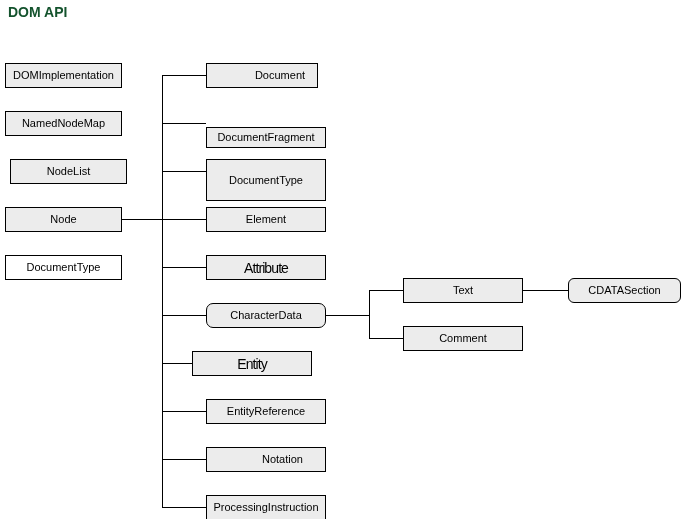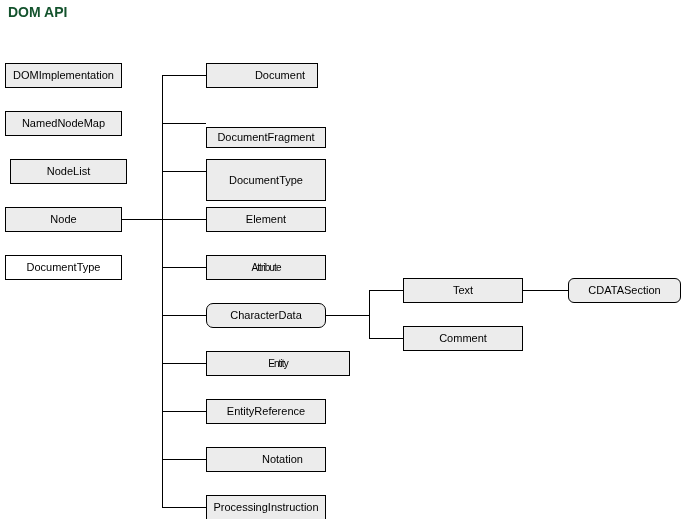--- a/index.html
+++ b/index.html
@@ -49,21 +49,21 @@
     line-height: 1;
     white-space: nowrap;
     overflow: hidden;
   }
   .node-box.white {
     background: #ffffff;
   }
   .node-box.condensed {
     font-stretch: condensed;
     letter-spacing: -0.9px;
-    font-size: 10px;
+    font-size: 14px;
   }
   .edge {
     position: absolute;
     background: #000000;
   }
   .edge.h { height: 1px; }
   .edge.v { width: 1px; }
 </style>
 </head>
 <body>
@@ -120,21 +120,21 @@
       </div>
       <div class="node-box" style="left: 206px; top: 207px; width: 120px; height: 25px;">
         <span>Element</span>
       </div>
       <div class="node-box condensed" style="left: 206px; top: 255px; width: 120px; height: 25px;">
         <span>Attribute</span>
       </div>
       <div class="node-box" style="left: 206px; top: 303px; width: 120px; height: 25px; border-radius: 7px;">
         <span>CharacterData</span>
       </div>
-      <div class="node-box condensed" style="left: 206px; top: 351px; width: 144px; height: 25px;">
+      <div class="node-box condensed" style="left: 192px; top: 351px; width: 120px; height: 25px;">
         <span>Entity</span>
       </div>
       <div class="node-box" style="left: 206px; top: 399px; width: 120px; height: 25px;">
         <span>EntityReference</span>
       </div>
       <div class="node-box" style="left: 206px; top: 447px; width: 120px; height: 25px; padding-left: 33px;">
         <span>Notation</span>
       </div>
       <div class="node-box" style="left: 206px; top: 495px; width: 120px; height: 25px;">
         <span>ProcessingInstruction</span>

